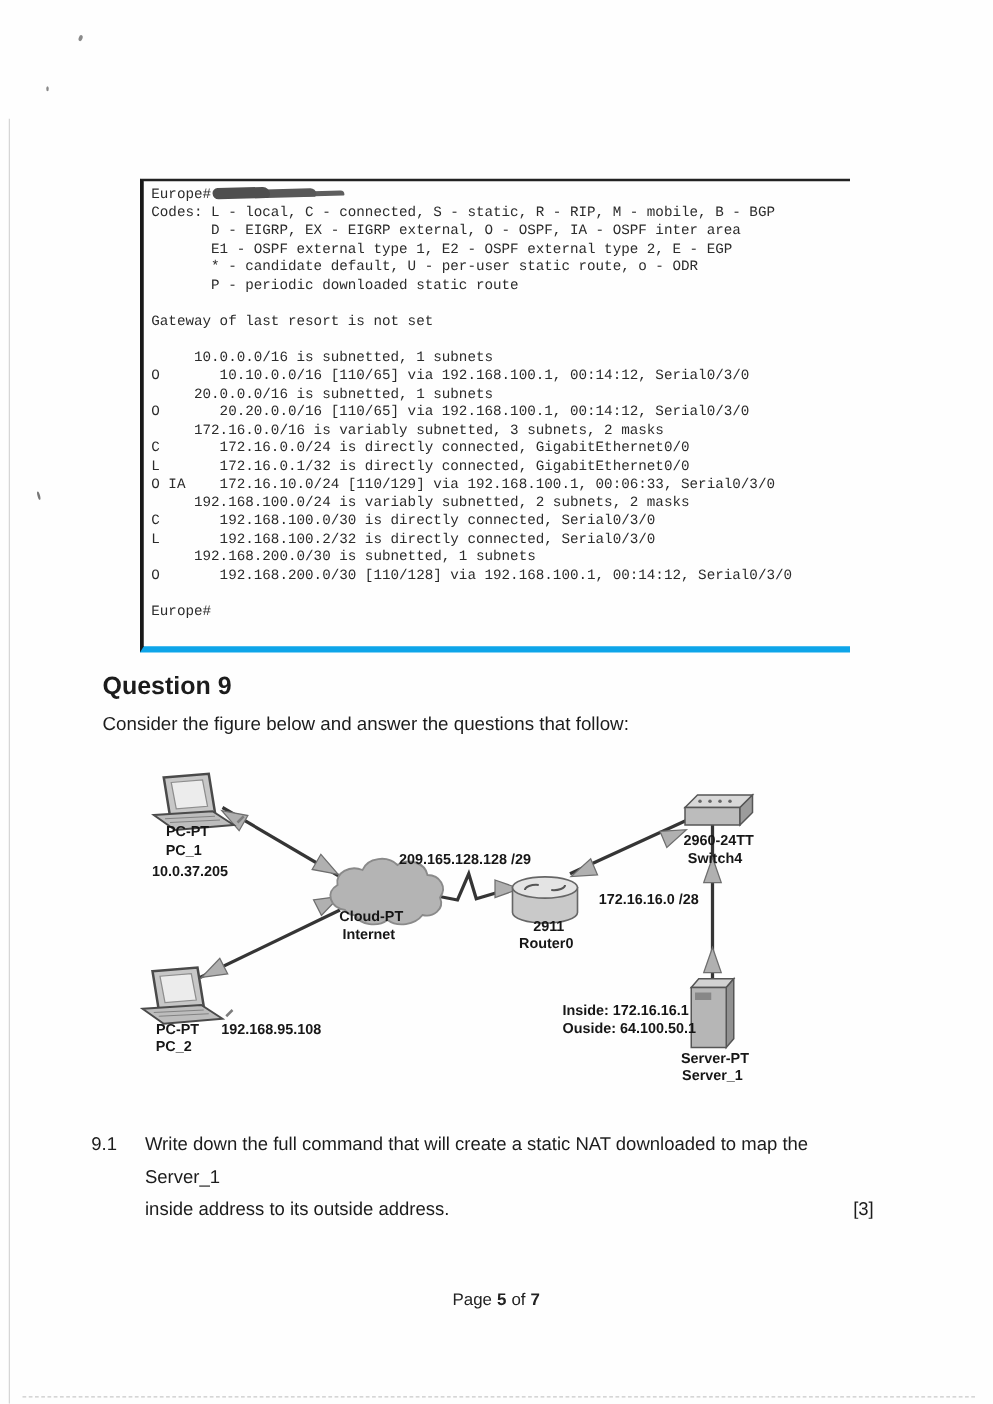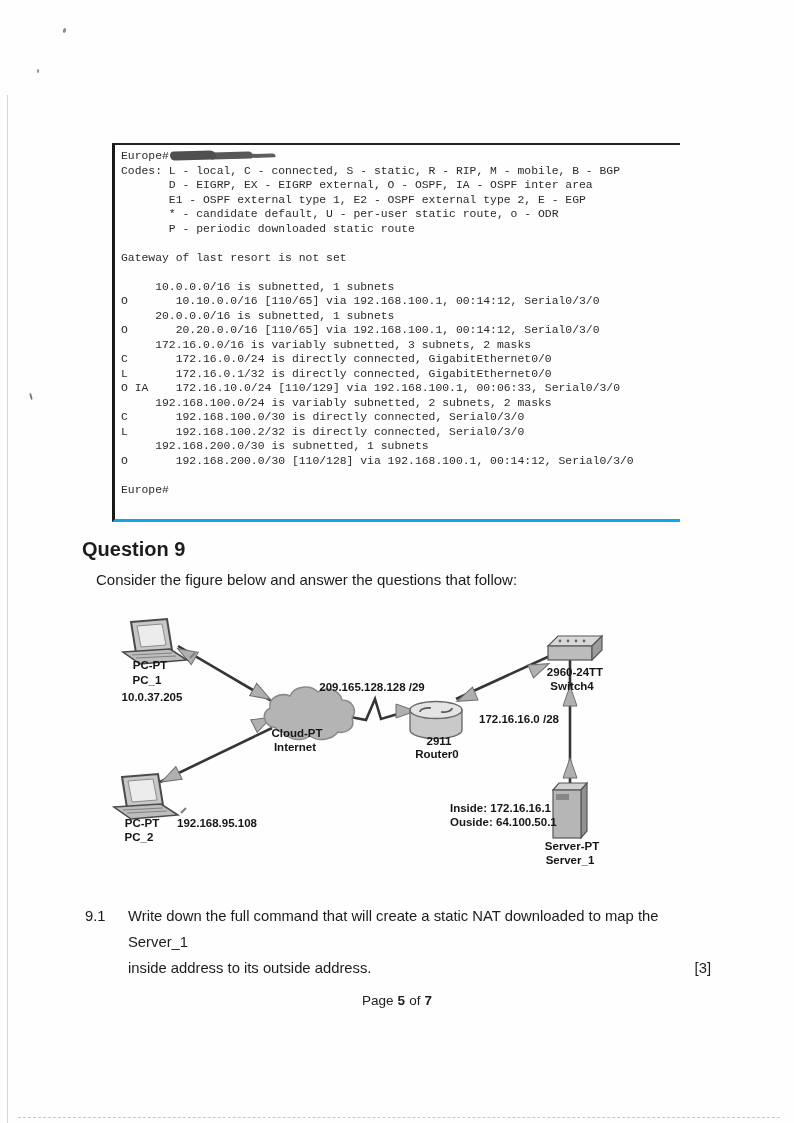--- a/index.html
+++ b/index.html
@@ -11,41 +11,41 @@
   
   .scan-edge-left{position:absolute;left:7px;top:95px;width:1px;height:1028px;background:#c8c8c8;opacity:.75;}
   .scan-edge-bottom{position:absolute;left:18px;right:14px;bottom:5px;height:0;border-top:1px dashed #bdbdbd;opacity:.8;}
   .speck{position:absolute;background:#8a8a8a;border-radius:50%;}
   .speck1{left:63px;top:28px;width:3px;height:5px;transform:rotate(20deg);}
   .speck2{left:37px;top:69px;width:2px;height:4px;}
   .speck3{left:30px;top:393px;width:2px;height:7px;transform:rotate(-15deg);background:#777;}
   
   .terminal{
     position:absolute;left:112px;top:143px;width:568px;height:379px;
-    border-left:3px solid #191919;border-top:2px solid #222;border-bottom:3px solid #0ea5e9;
+    border-left:3px solid #191919;border-top:2px solid #222;border-bottom:5px solid #0ea5e9;
     padding:4px 0 0 6px;box-sizing:border-box;
     font-family:"Liberation Mono","DejaVu Sans Mono",monospace;
     font-size:11.4px;line-height:14.5px;color:#2b2b2b;
   }
   .term-line{white-space:pre;min-height:14.5px;}
   .scribble{
     display:inline-block;width:46px;height:9px;background:#4f4f4f;
     border-radius:5px 7px 4px 6px;vertical-align:middle;margin-left:1px;
     transform:rotate(-1.5deg);
     box-shadow:38px 1px 0 -1px #585858, 62px 2px 0 -2.5px #5e5e5e;
   }
   
   .q-heading{position:absolute;left:82px;top:538px;font-size:20px;font-weight:bold;margin:0;}
-  .q-intro{position:absolute;left:96px;top:571px;font-size:15px;margin:0;}
-  .q91{position:absolute;left:85px;top:903px;width:626px;display:flex;font-size:14.8px;line-height:26px;}
+  .q-intro{position:absolute;left:82px;top:571px;font-size:15px;margin:0;}
+  .q91{position:absolute;left:73px;top:903px;width:626px;display:flex;font-size:14.8px;line-height:26px;}
   .q91-num{width:43px;flex:0 0 43px;}
   .q91-text{flex:1;}
   .q91-line2{display:flex;justify-content:space-between;text-align:right;}
   
-  .footer{position:absolute;left:0;top:993px;width:794px;text-align:center;font-size:13.5px;color:#222;}
+  .footer{position:absolute;left:0;top:1032px;width:794px;text-align:center;font-size:13.5px;color:#222;}
   .footer span{margin:0 2px;}
   .footer b{margin:0 2px;}
   
   .diagram{position:absolute;left:0;top:600px;}
   .dev-label{font-family:"Liberation Sans",sans-serif;font-size:11.5px;font-weight:600;fill:#161616;}
   .net-label{font-family:"Liberation Sans",sans-serif;font-size:11.5px;font-weight:600;fill:#161616;}
 </style>
 </head>
 <body>
 

